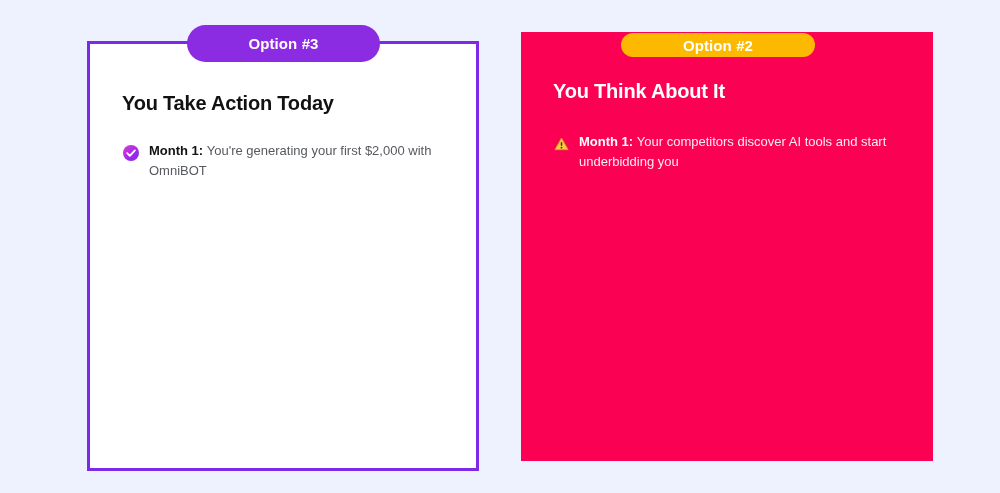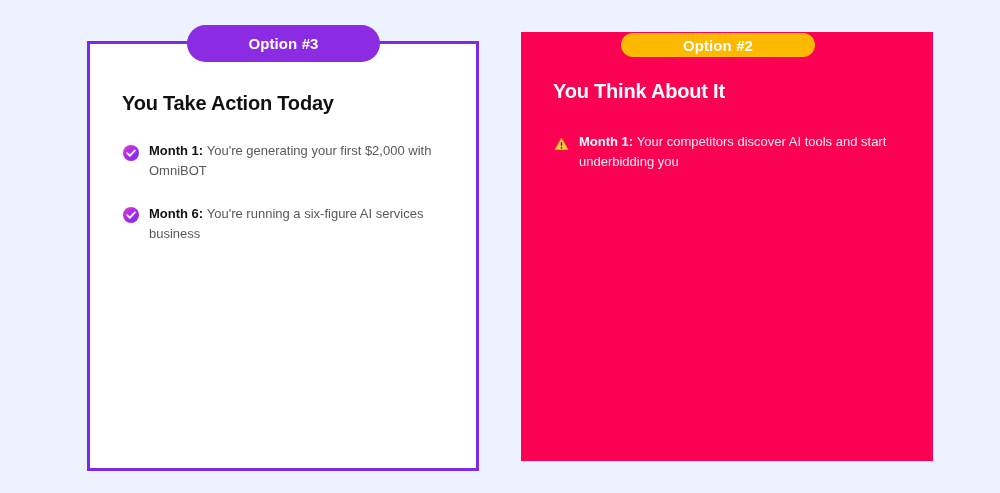--- a/index.html
+++ b/index.html
@@ -166,30 +166,20 @@
             <span class="check-badge">
               <svg width="16" height="16" viewBox="0 0 16 16">
                 <path d="M4.2 8.2 L6.8 10.8 L11.9 5.4" fill="none" stroke="#ffffff" stroke-width="1.9" stroke-linecap="round" stroke-linejoin="round"></path>
               </svg>
             </span>
           </span>
           <span class="item-text"><span class="item-label">Month 1:</span><span>&nbsp;</span><span>You're generating your first $2,000 with OmniBOT</span></span>
         </li>
 
 
-        <li class="item">
-          <span class="item-icon">
-            <span class="check-badge">
-              <svg width="16" height="16" viewBox="0 0 16 16">
-                <path d="M4.2 8.2 L6.8 10.8 L11.9 5.4" fill="none" stroke="#ffffff" stroke-width="1.9" stroke-linecap="round" stroke-linejoin="round"></path>
-              </svg>
-            </span>
-          </span>
-          <span class="item-text"><span class="item-label">Month 6:</span><span>&nbsp;</span><span>You're running a six-figure AI services business</span></span>
-        </li>
 
 
       </ul>
     </div>
   </div>
 
   <div class="card card-right">
     <div class="card-inner">
       <div class="card-title">You Think About It</div>
 

